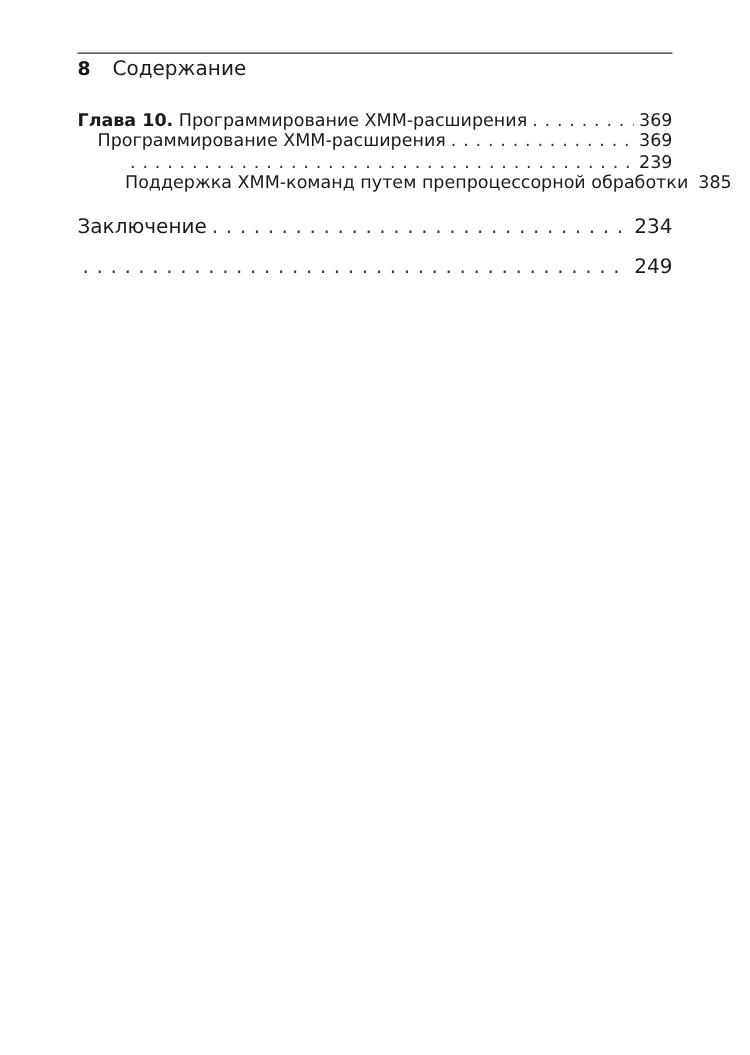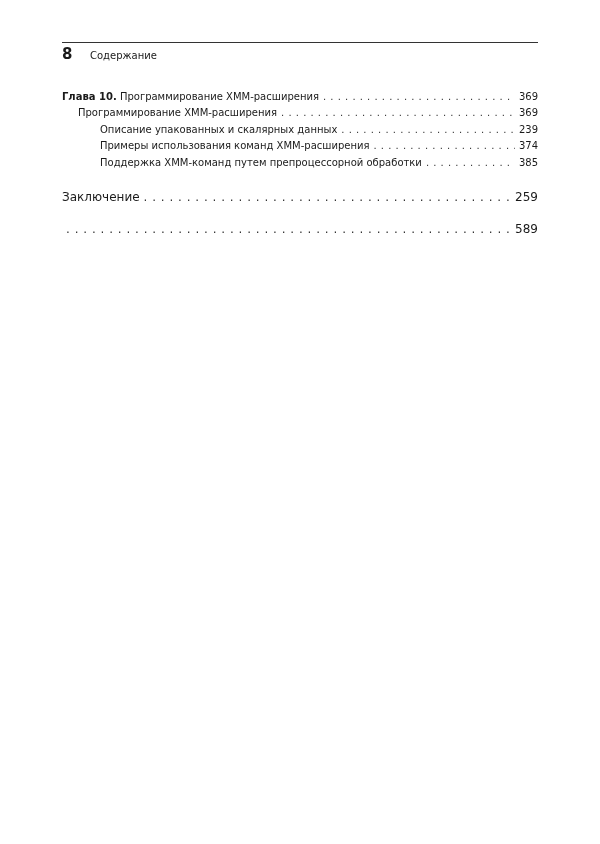--- a/index.html
+++ b/index.html
@@ -4,34 +4,34 @@
   <style>
     html, body { margin: 0; padding: 0; }
     body {
       width: 600px; height: 844px; background: #ffffff; position: relative;
       font-family: "DejaVu Sans", "Liberation Sans", sans-serif; color: #1a1a1a;
       overflow: hidden;
     }
     .rule { position: absolute; left: 62px; top: 42px; width: 476px; height: 0; border-top: 1.5px solid #333; }
     .header { position: absolute; left: 62px; top: 45px; display: flex; align-items: baseline; }
     .page-num { font-weight: bold; font-size: 15px; width: 28px; }
-    .running-title { font-size: 10px; }
+    .running-title { font-size: 16px; }
     .toc { position: absolute; left: 62px; top: 89px; width: 476px; }
-    .entry { display: flex; align-items: baseline; font-size: 10px; line-height: 16.4px; white-space: nowrap; }
+    .entry { display: flex; align-items: baseline; font-size: 14px; line-height: 16.4px; white-space: nowrap; }
     .entry .label { flex: 0 0 auto; }
     .entry .leader { flex: 1 1 auto; overflow: hidden; margin: 0 4px; letter-spacing: 4.6px; color: #333; }
     .entry .leader::before { content: ". . . . . . . . . . . . . . . . . . . . . . . . . . . . . . . . . . . . . . . . . . . . . . . . . . . . . . . . . . . . . . . . . . . . . . . . . . . . . . . . . . . . . . . . . . . . . . . . . . . . . . . . . . . . . . . . . . . . . . . . . ."; letter-spacing: 0; word-spacing: 1px; }
     .entry .page { flex: 0 0 auto; text-align: right; }
     .lvl0 { padding-left: 0; }
     .lvl1 { padding-left: 16px; }
     .lvl2 { padding-left: 38px; }
     .chapter .label b { font-weight: bold; }
     .gap { height: 18px; }
     .gap2 { height: 16px; }
-    .entry.top { font-size: 12px; }
+    .entry.top { font-size: 16px; }
   </style>
 </head>
 <body>
 
 <div class="rule"></div>
 <div class="header">
   <span class="page-num">8</span>
   <span class="running-title">Содержание</span>
 </div>
 
@@ -41,42 +41,36 @@
     <span class="leader"></span>
     <span class="page">369</span>
   </div>
 
   <div class="entry lvl1">
     <span class="label">Программирование XMM-расширения</span>
     <span class="leader"></span>
     <span class="page">369</span>
   </div>
   <div class="entry lvl2">
-    <span class="label">Описание упакованных и скалярных данных</span>
     <span class="leader"></span>
     <span class="page">239</span>
-  </div>
-  <div class="entry lvl2">
-    <span class="label">Примеры использования команд XMM-расширения</span>
-    <span class="leader"></span>
-    <span class="page">374</span>
   </div>
   <div class="entry lvl2">
     <span class="label">Поддержка XMM-команд путем препроцессорной обработки</span>
     <span class="leader"></span>
     <span class="page">385</span>
   </div>
 
   <div class="gap"></div>
 
   <div class="entry lvl0 top">
     <span class="label">Заключение</span>
     <span class="leader"></span>
-    <span class="page">259</span>
+    <span class="page">234</span>
   </div>
 
   <div class="gap2"></div>
 
   <div class="entry lvl0 top">
     <span class="leader"></span>
-    <span class="page">589</span>
+    <span class="page">249</span>
   </div>
 </div>
 
 </body></html>

